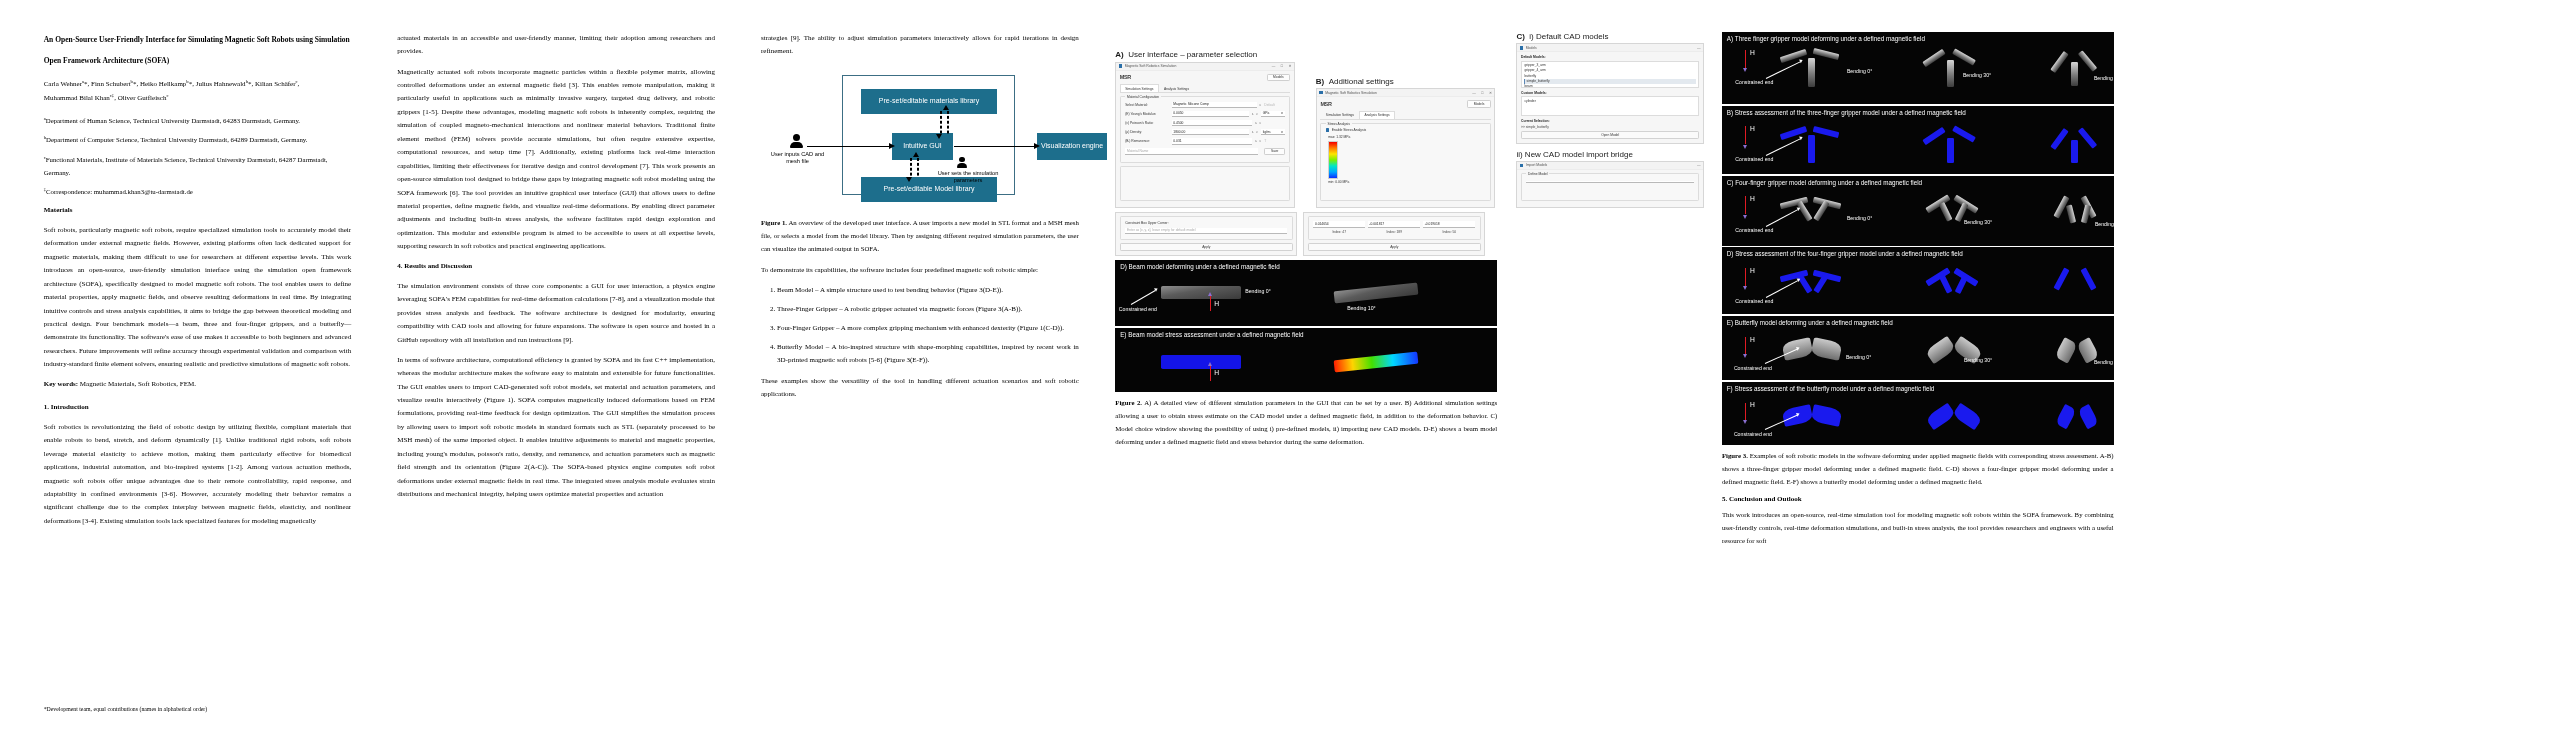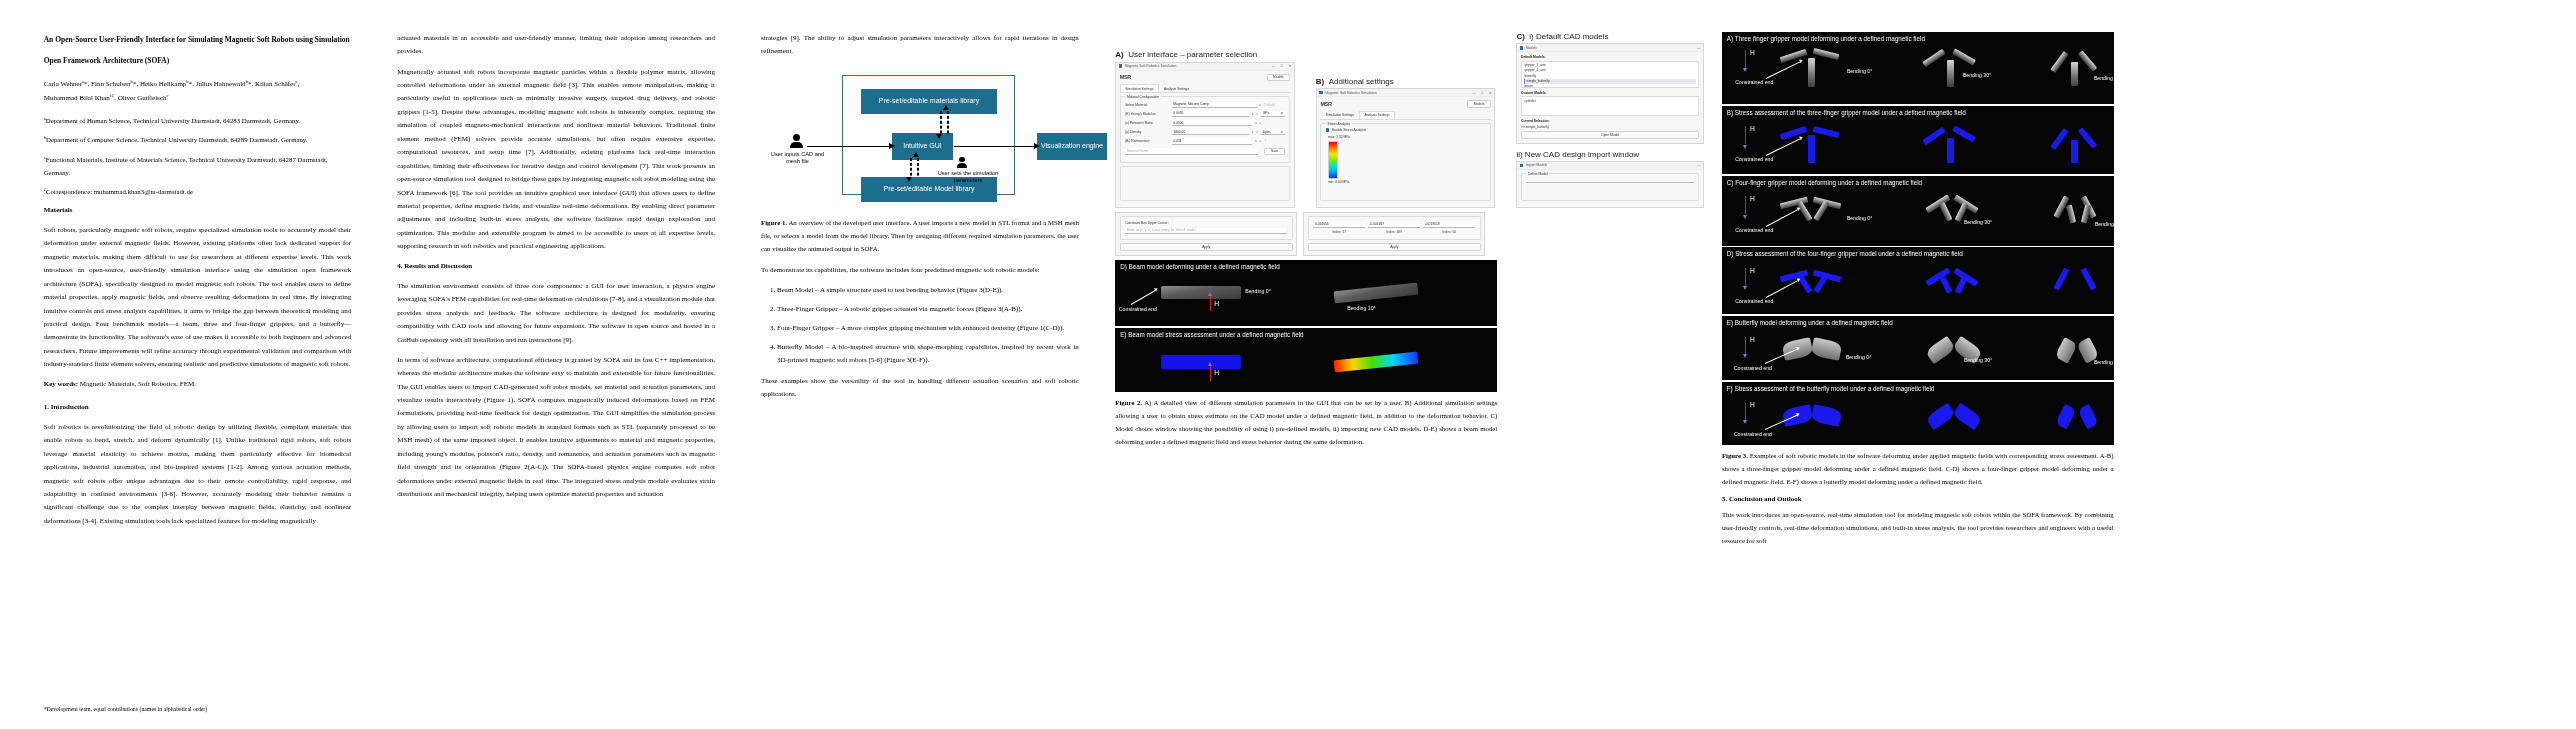--- a/index.html
+++ b/index.html
@@ -370,21 +370,21 @@
 
       <div class="dotpair dp-dn">
         <div class="dotcol" style="left:0; height:100%;"></div>
         <div class="dotcol" style="left:6.7px; height:100%;"></div>
         <div class="tri-up" style="left:3px; top:-5.5px;"></div>
         <div class="tri-dn" style="left:-3.6px; bottom:-5.5px;"></div>
       </div>
     </div>
 
     <div class="caption"><b>Figure 1.</b> An overview of the developed user interface. A user imports a new model in STL format and a MSH mesh file, or selects a model from the model library. Then by assigning different required simulation parameters, the user can visualize the animated output in SOFA.</div>
-    <p>To demonstrate its capabilities, the software includes four predefined magnetic soft robotic models:</p>
+    <p>To demonstrate its capabilities, the software includes four predefined magnetic soft robotic simple:</p>
     <ol class="ol">
       <li>Beam Model – A simple structure used to test bending behavior (Figure 3(D-E)).</li>
       <li>Three-Finger Gripper – A robotic gripper actuated via magnetic forces (Figure 3(A-B)).</li>
       <li>Four-Finger Gripper – A more complex gripping mechanism with enhanced dexterity (Figure 1(C-D)).</li>
       <li>Butterfly Model – A bio-inspired structure with shape-morphing capabilities, inspired by recent work in 3D-printed magnetic soft robots [5-6] (Figure 3(E-F)).</li>
     </ol>
     <p>These examples show the versatility of the tool in handling different actuation scenarios and soft robotic applications.</p>
   </div>
 
   <div class="guicol">
@@ -533,21 +533,21 @@
             <div class="listbox" style="height:20.7px">
               <div>cylinder</div>
             </div>
             <div class="shead" style="margin-top:3px">Current Selection:</div>
             <div style="font-size:3.3px;color:#444;margin-bottom:2.4px">&gt;&gt; simple_butterfly</div>
             <div class="wide">Open Model</div>
           </div>
         </div>
 
         <div class="panlabel" style="margin-top:5.5px">
-          <span class="sub">ii) New CAD design import window</span>
+          <span class="sub">ii) New CAD model import bridge</span>
         </div>
         <div class="win">
           <div class="wintitle">
             <span class="wicon"></span>
             <span>Import Models</span>
             <span class="wctrl">
               <span>—</span>
             </span>
           </div>
           <div class="winbody">

